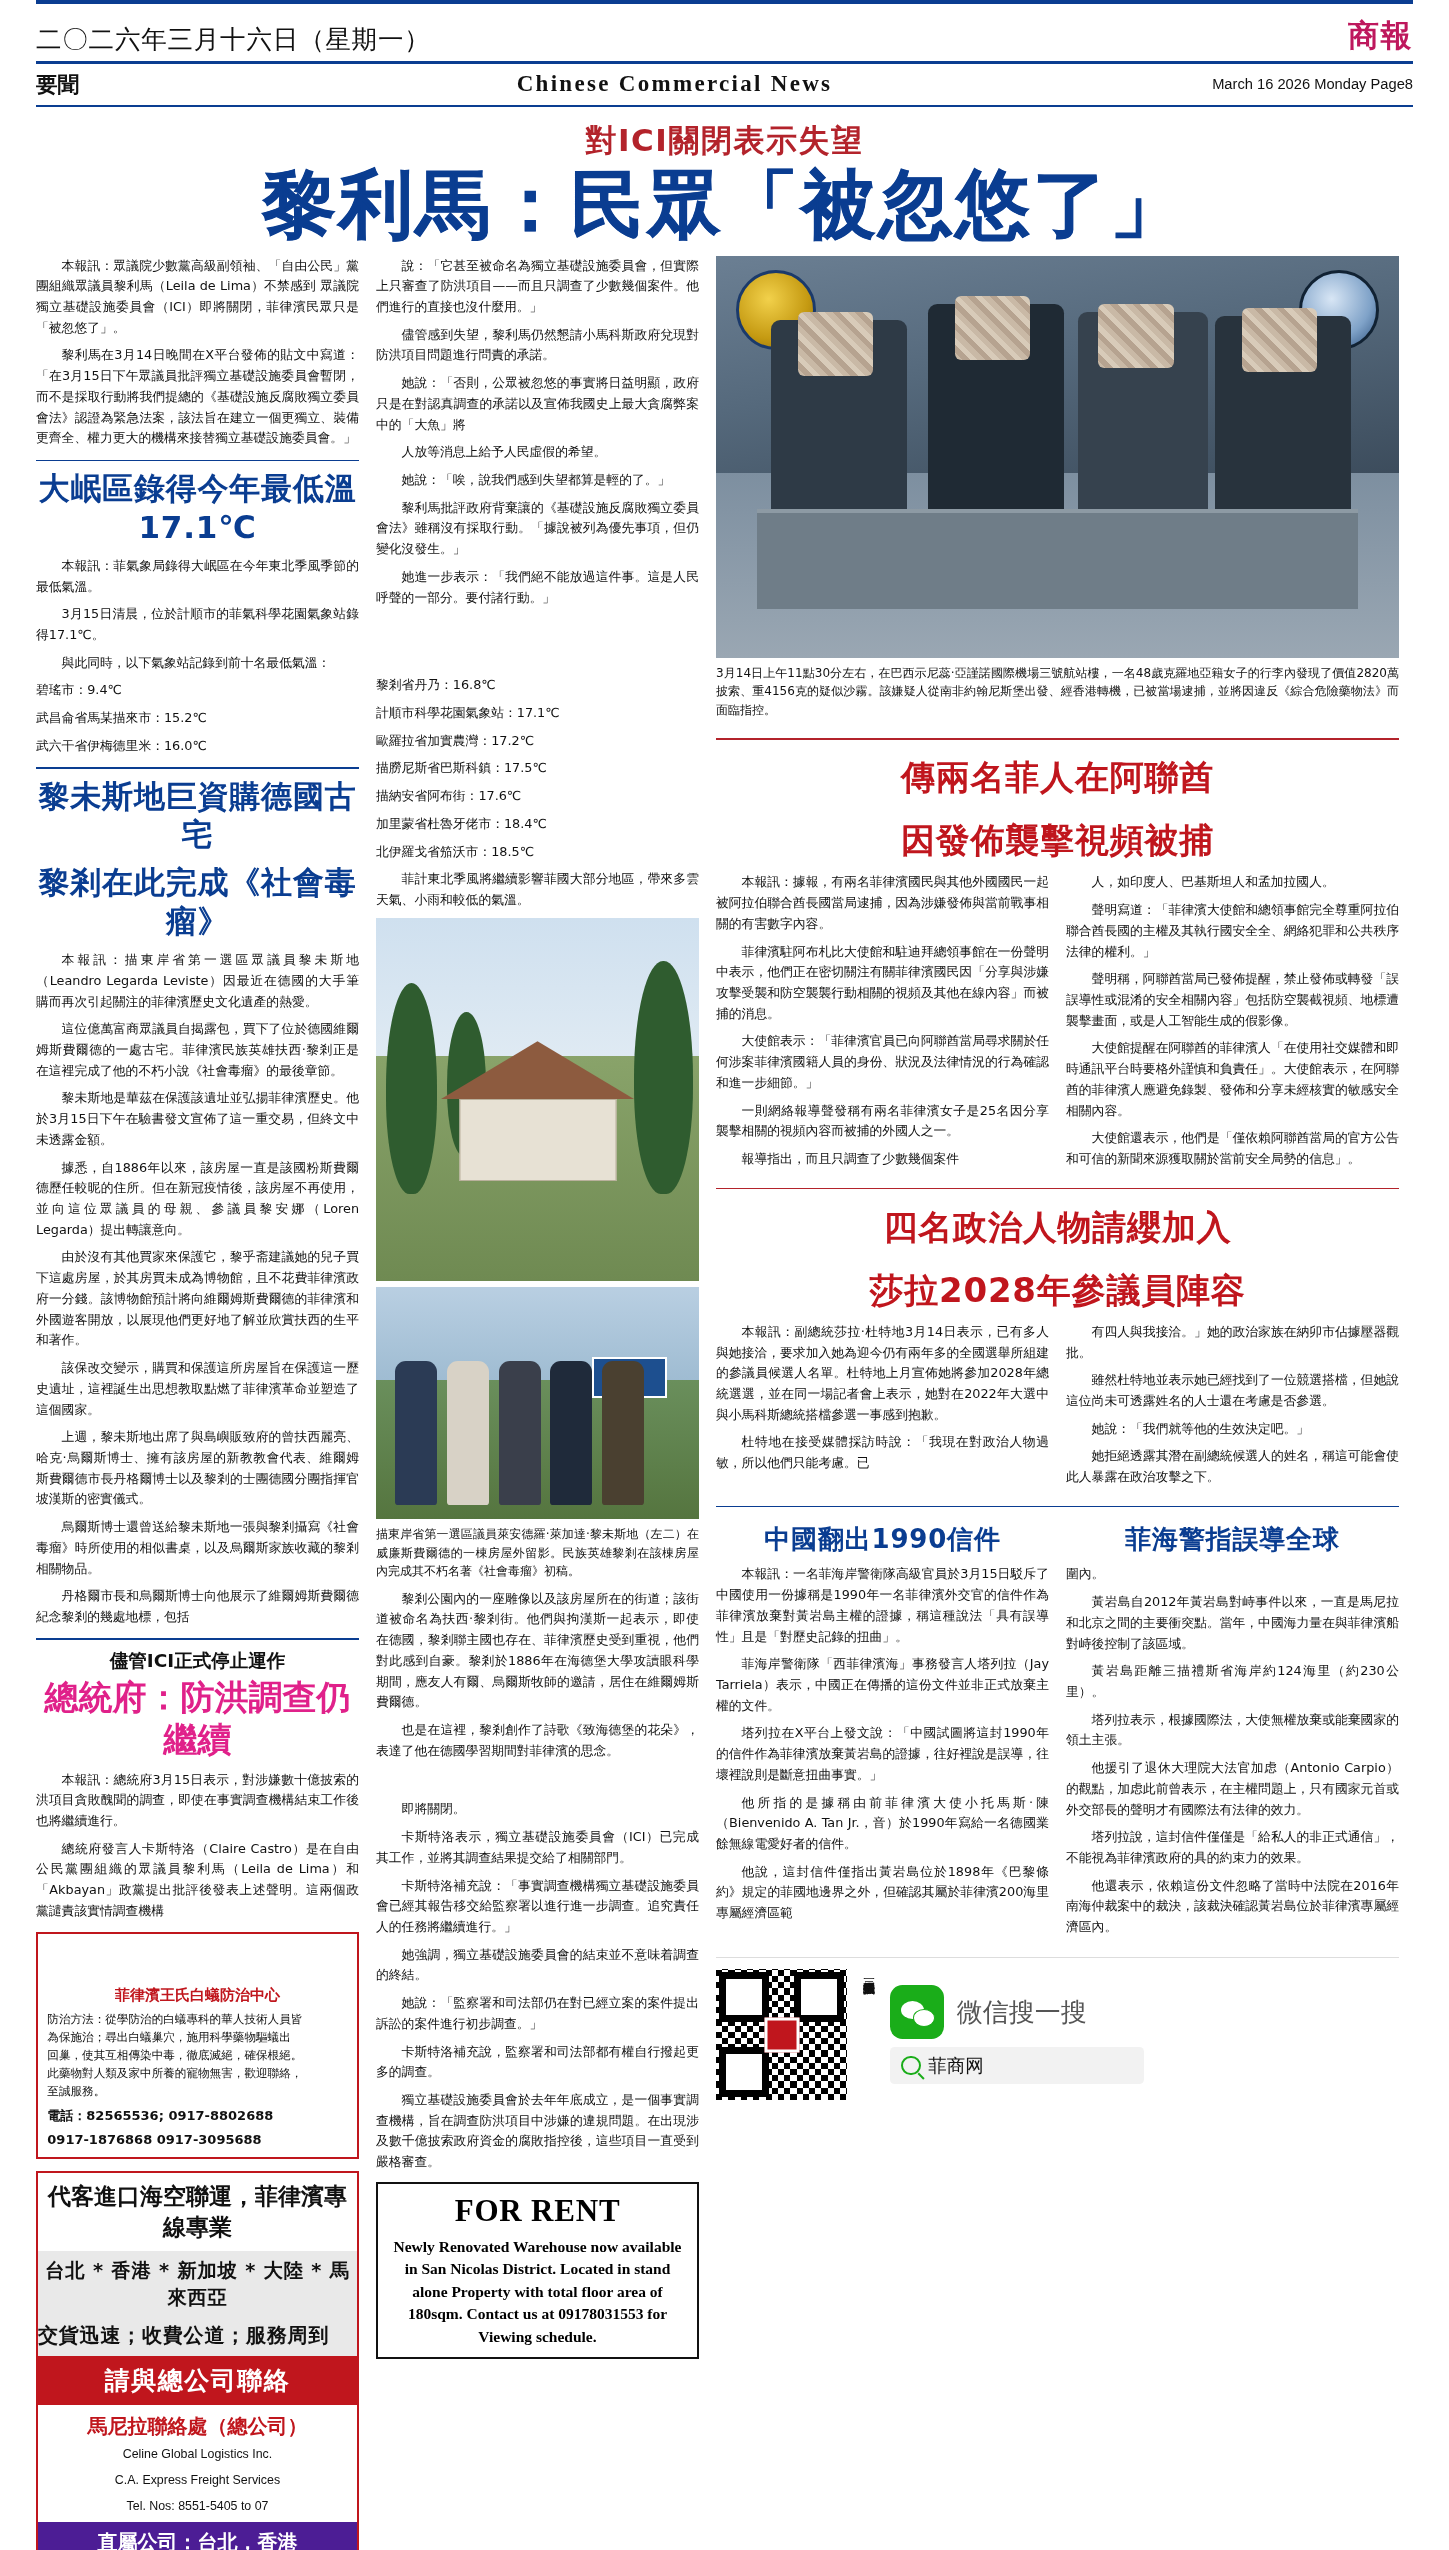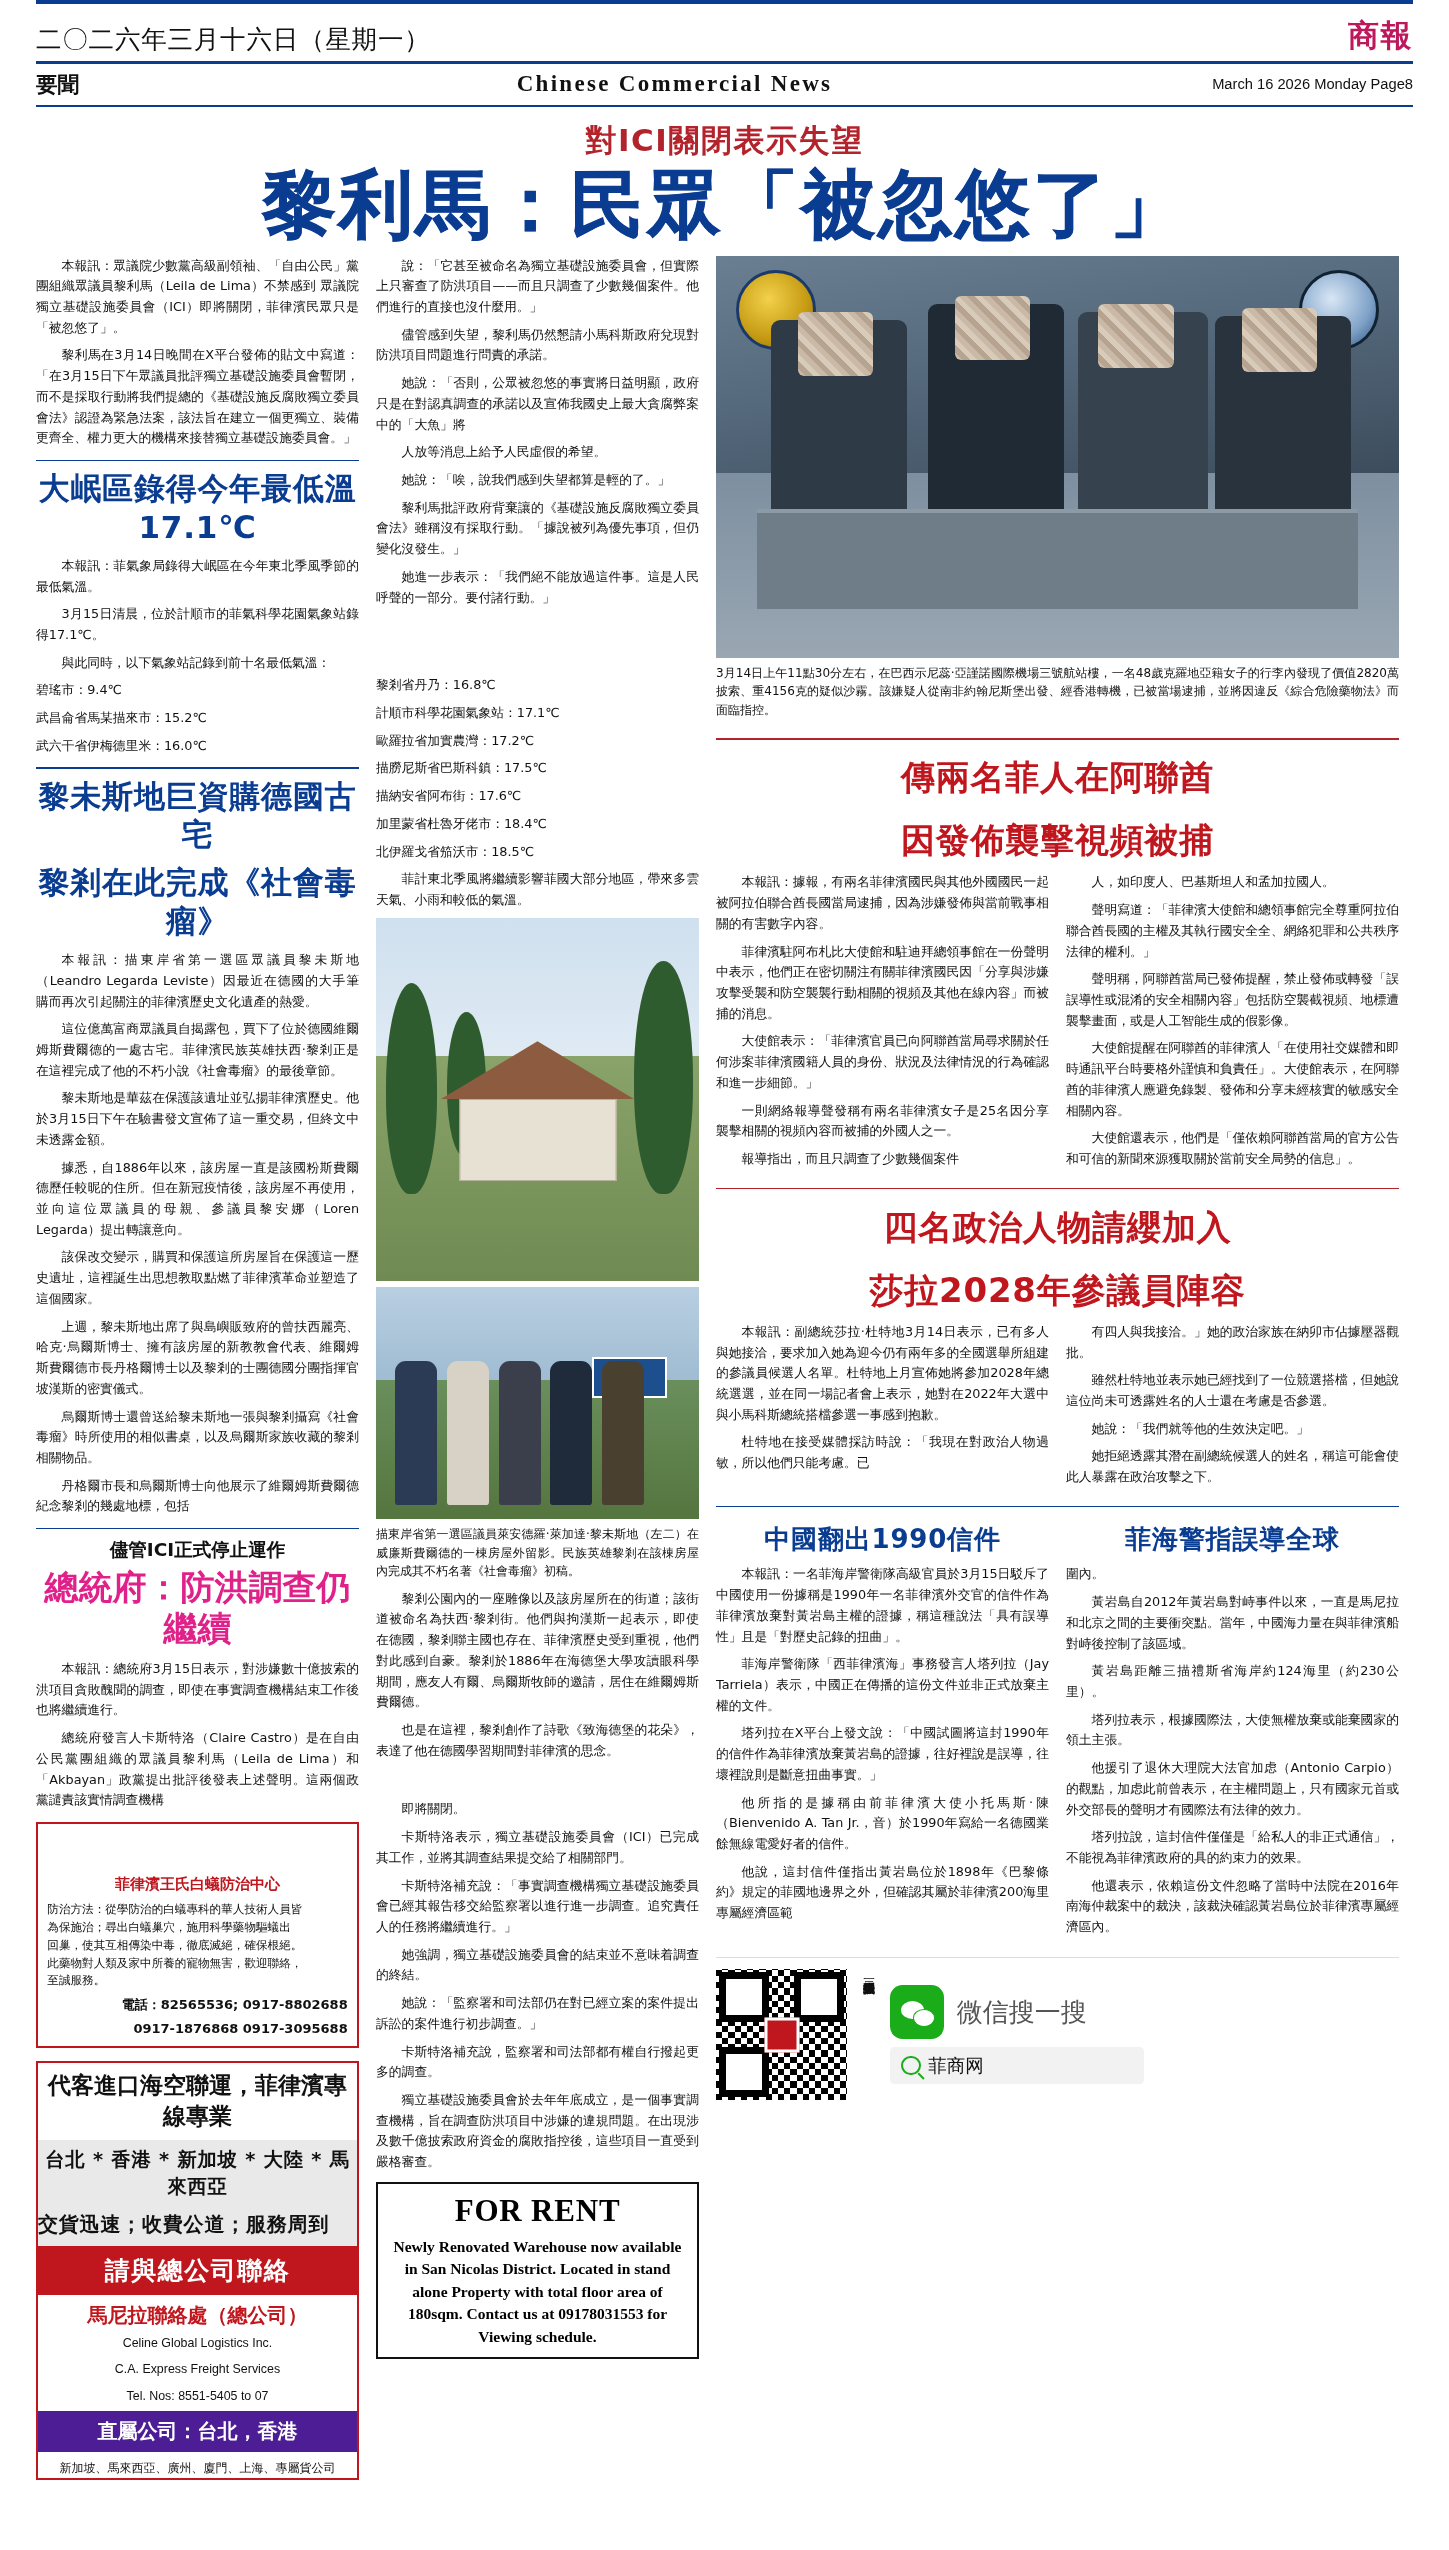--- a/index.html
+++ b/index.html
@@ -62,21 +62,21 @@
   .ph-house .roof{position:absolute;left:50%;transform:translateX(-50%);top:34%;width:60%;height:16%;background:#8d5b3f;clip-path:polygon(0 100%,50% 0,100% 100%);}
   .ph-house .wall{position:absolute;left:50%;transform:translateX(-50%);top:50%;width:48%;height:22%;background:#e7e1d4;border:1.5px solid #b9b09c;}
   .ph-men{height:232px;background:linear-gradient(180deg,#b9cfe2 0%,#9fbcd2 40%,#6a8f5c 40%,#55753f 100%);position:relative;}
   .ph-men .sign{position:absolute;right:10%;top:30%;width:22%;height:16%;background:#1d4f8f;border:2.3px solid #fff;}
   .ph-men .p{position:absolute;bottom:6%;width:13%;height:62%;border-radius:10.8px 10.8px 3.1px 3.1px;}
 
   
   .ad-termite{border:2.3px solid #c0161d;padding:7.7px 9.3px;margin-top:10.8px;}
   .ad-termite .t{font-family:"DejaVu Sans",sans-serif;font-size:15px;font-weight:bold;color:#c0161d;text-align:center;margin-bottom:6.2px;margin-top:44px;}
   .ad-termite .l{font-family:"DejaVu Sans",sans-serif;font-size:11.6px;line-height:1.55;color:#111;}
-  .ad-termite .tel{font-family:"DejaVu Sans",sans-serif;font-size:13px;font-weight:bold;text-align:right;color:#111;margin-top:4.6px;line-height:1.5;}
+  .ad-termite .tel{font-family:"DejaVu Sans",sans-serif;font-size:13px;font-weight:bold;text-align:left;color:#111;margin-top:4.6px;line-height:1.5;}
 
   .ad-log{border:2.3px solid #c0161d;margin-top:12.4px;}
   .ad-log .row1{background:#fff;padding:7.7px 0;text-align:center;font-family:"DejaVu Sans",sans-serif;font-size:23px;font-weight:bold;color:#111;}
   .ad-log .row2{background:#e9e9e9;padding:6.2px 0;text-align:center;font-family:"DejaVu Sans",sans-serif;font-size:19.3px;font-weight:bold;color:#111;letter-spacing:0.8px;}
   .ad-log .row3{background:#e9e9e9;padding:4.6px 0 7.7px;text-align:left;font-family:"DejaVu Sans",sans-serif;font-size:20px;font-weight:bold;color:#111;letter-spacing:0.8px;}
   .ad-log .row4{background:#c0161d;padding:8px 0;text-align:center;font-family:"DejaVu Sans",sans-serif;font-size:25px;font-weight:bold;color:#fff;letter-spacing:1.5px;}
   .ad-log .row5{padding:7.7px 0 3.1px;text-align:center;font-family:"DejaVu Sans",sans-serif;font-size:20px;font-weight:bold;color:#c0161d;}
   .ad-log .en{text-align:center;font-family:"Liberation Sans",sans-serif;font-size:12.4px;line-height:1.5;color:#111;padding:1.5px 0 6.2px;}
   .ad-log .row6{background:#4c1d95;padding:7px 0;text-align:center;font-family:"DejaVu Sans",sans-serif;font-size:20px;font-weight:bold;color:#fff;}
   .ad-log .row7{text-align:center;font-family:"DejaVu Sans",sans-serif;font-size:12px;color:#111;padding:6.2px 4.6px 1.5px;line-height:1.5;}
@@ -143,20 +143,21 @@
       <p class="body noind">武昌侖省馬某描來市：15.2℃</p>
       <p class="body noind">武六干省伊梅德里米：16.0℃</p>
 
       <div class="hr-thin"></div>
       <h2 class="sec-blue">黎未斯地巨資購德國古宅</h2>
       <h2 class="sec-blue">黎剎在此完成《社會毒瘤》</h2>
       <p class="body">本報訊：描東岸省第一選區眾議員黎未斯地（Leandro Legarda Leviste）因最近在德國的大手筆購而再次引起關注的菲律濱歷史文化遺產的熱愛。</p>
       <p class="body">這位億萬富商眾議員自揭露包，買下了位於德國維爾姆斯費爾德的一處古宅。菲律濱民族英雄扶西‧黎剎正是在這裡完成了他的不朽小說《社會毒瘤》的最後章節。</p>
       <p class="body">黎未斯地是華茲在保護該遺址並弘揚菲律濱歷史。他於3月15日下午在驗書發文宣佈了這一重交易，但終文中未透露金額。</p>
       <p class="body">據悉，自1886年以來，該房屋一直是該國粉斯費爾德歷任較昵的住所。但在新冠疫情後，該房屋不再使用，並向這位眾議員的母親、參議員黎安娜（Loren Legarda）提出轉讓意向。</p>
+      <p class="body">由於沒有其他買家來保護它，黎乎斋建議她的兒子買下這處房屋，於其房買未成為博物館，且不花費菲律濱政府一分錢。該博物館預計將向維爾姆斯費爾德的菲律濱和外國遊客開放，以展現他們更好地了解並欣賞扶西的生平和著作。</p>
       <p class="body">該保改交變示，購買和保護這所房屋旨在保護這一歷史遺址，這裡誕生出思想教取點燃了菲律濱革命並塑造了這個國家。</p>
       <p class="body">上週，黎未斯地出席了與島嶼販致府的曾扶西麗亮、哈克‧烏爾斯博士、擁有該房屋的新教教會代表、維爾姆斯費爾德市長丹格爾博士以及黎剎的士團德國分團指揮官坡漢斯的密實儀式。</p>
       <p class="body">烏爾斯博士還曾送給黎未斯地一張與黎剎攝寫《社會毒瘤》時所使用的相似書桌，以及烏爾斯家族收藏的黎剎相關物品。</p>
       <p class="body">丹格爾市長和烏爾斯博士向他展示了維爾姆斯費爾德紀念黎剎的幾處地標，包括</p>
 
       <div class="hr-thin"></div>
       <h3 class="subhead">儘管ICI正式停止運作</h3>
       <h2 class="sec-pink">總統府：防洪調查仍繼續</h2>
       <p class="body">本報訊：總統府3月15日表示，對涉嫌數十億披索的洪項目貪敗醜聞的調查，即使在事實調查機構結束工作後也將繼續進行。</p>
       <p class="body">總統府發言人卡斯特洛（Claire Castro）是在自由公民黨團組織的眾議員黎利馬（Leila de Lima）和「Akbayan」政黨提出批評後發表上述聲明。這兩個政黨譴責該實情調查機構</p>

